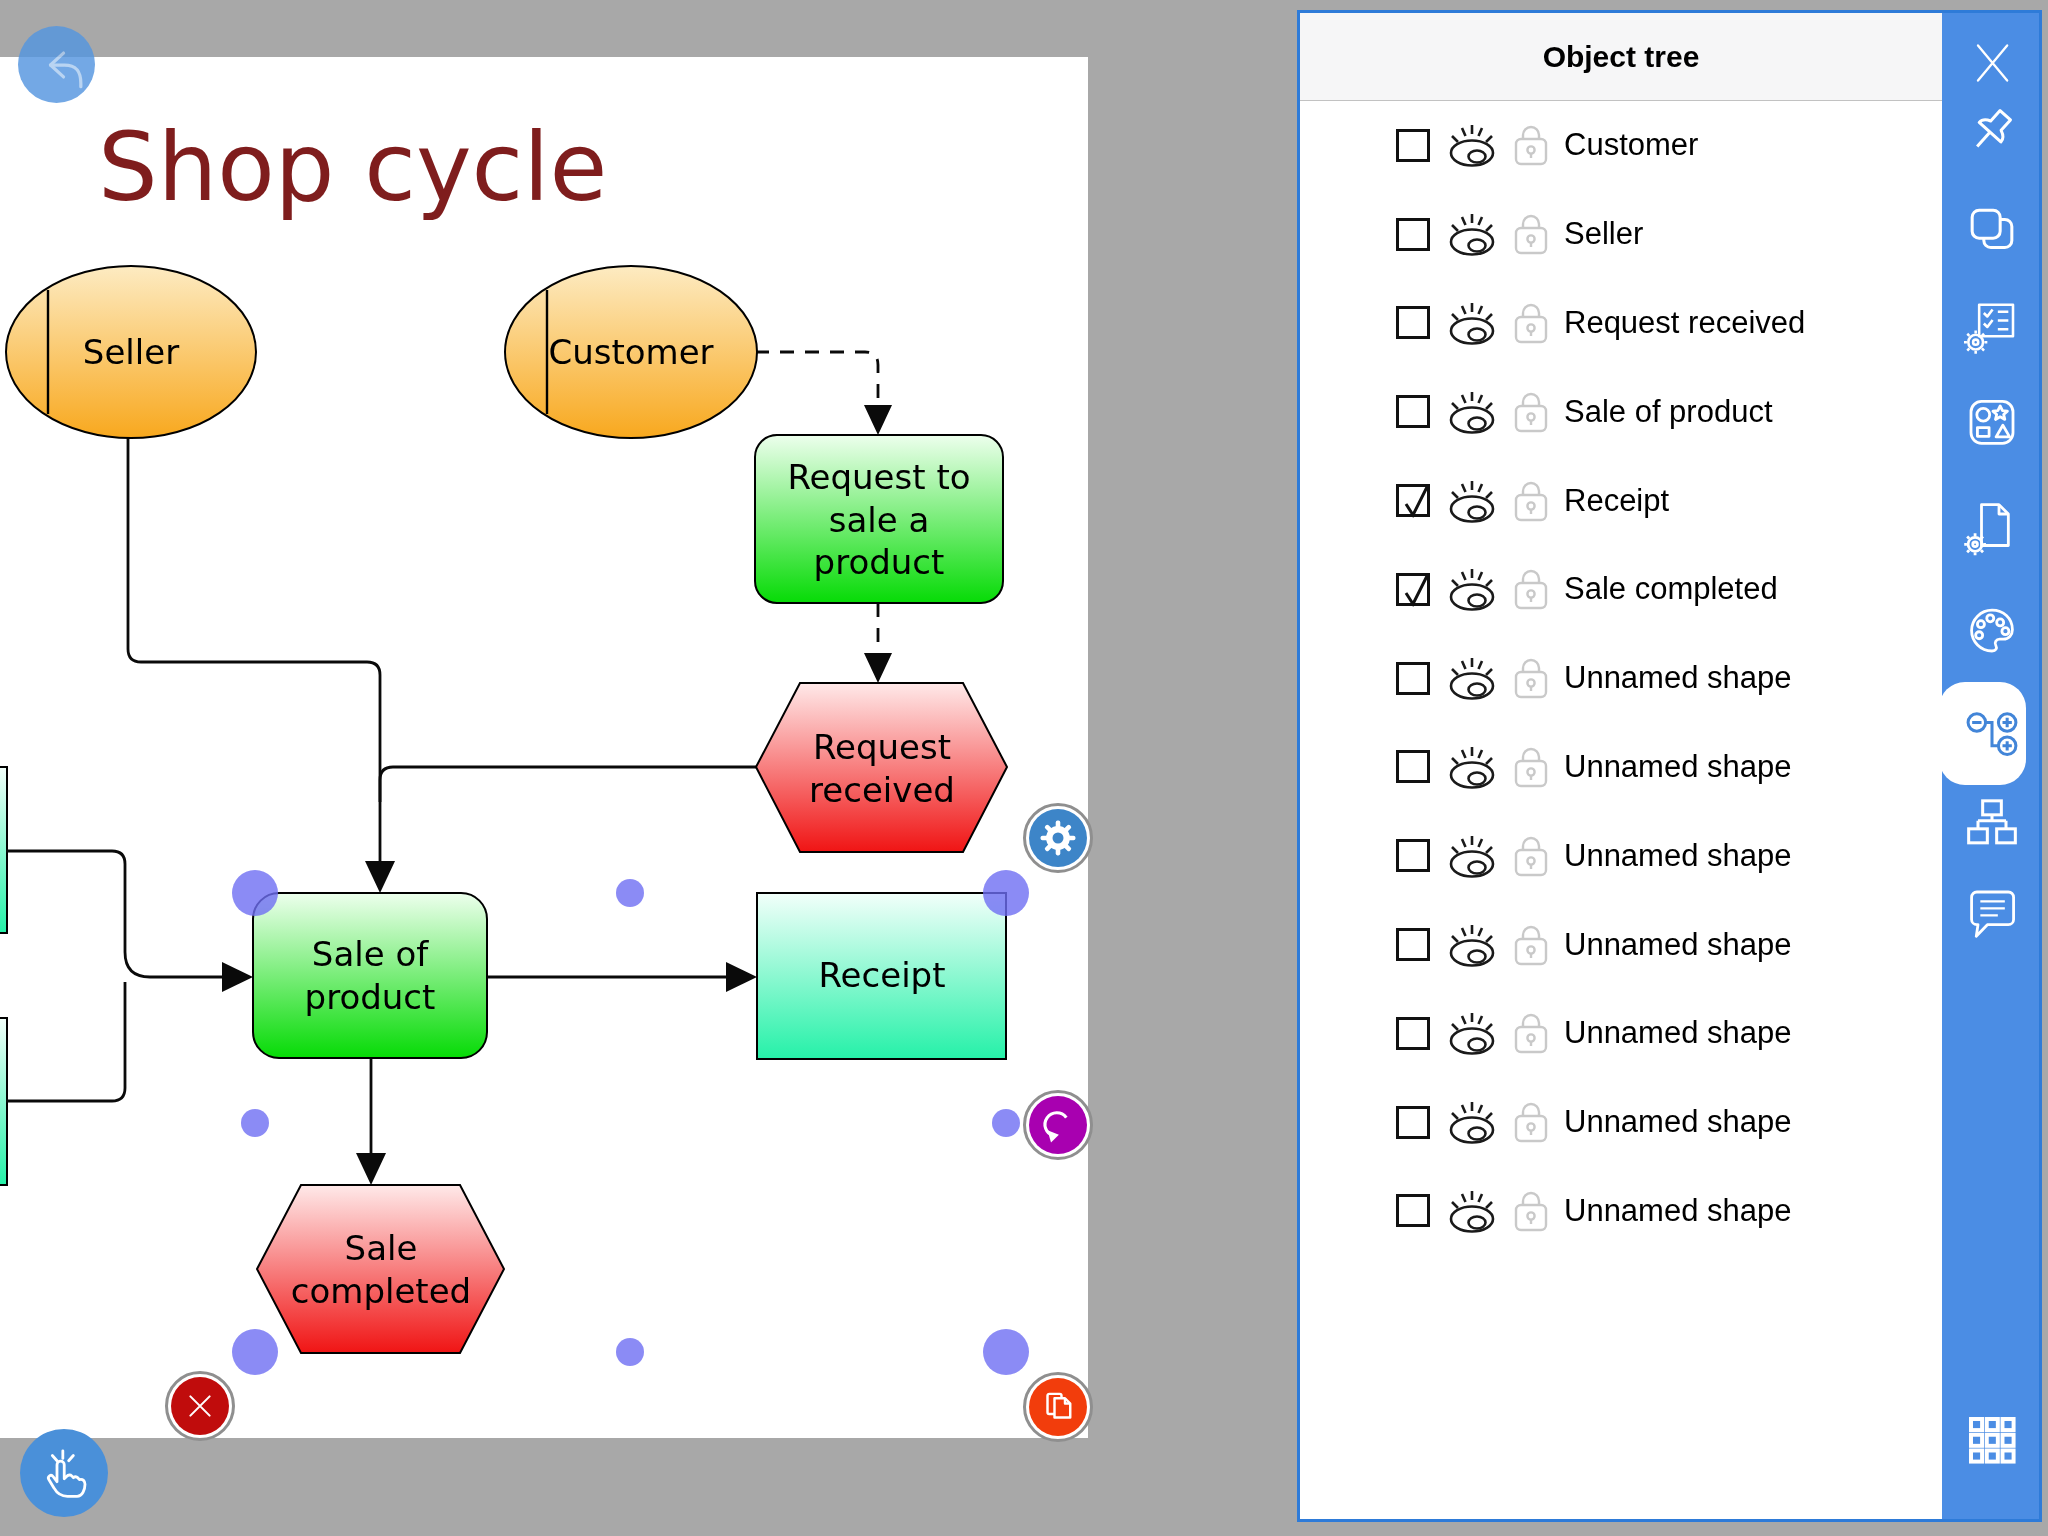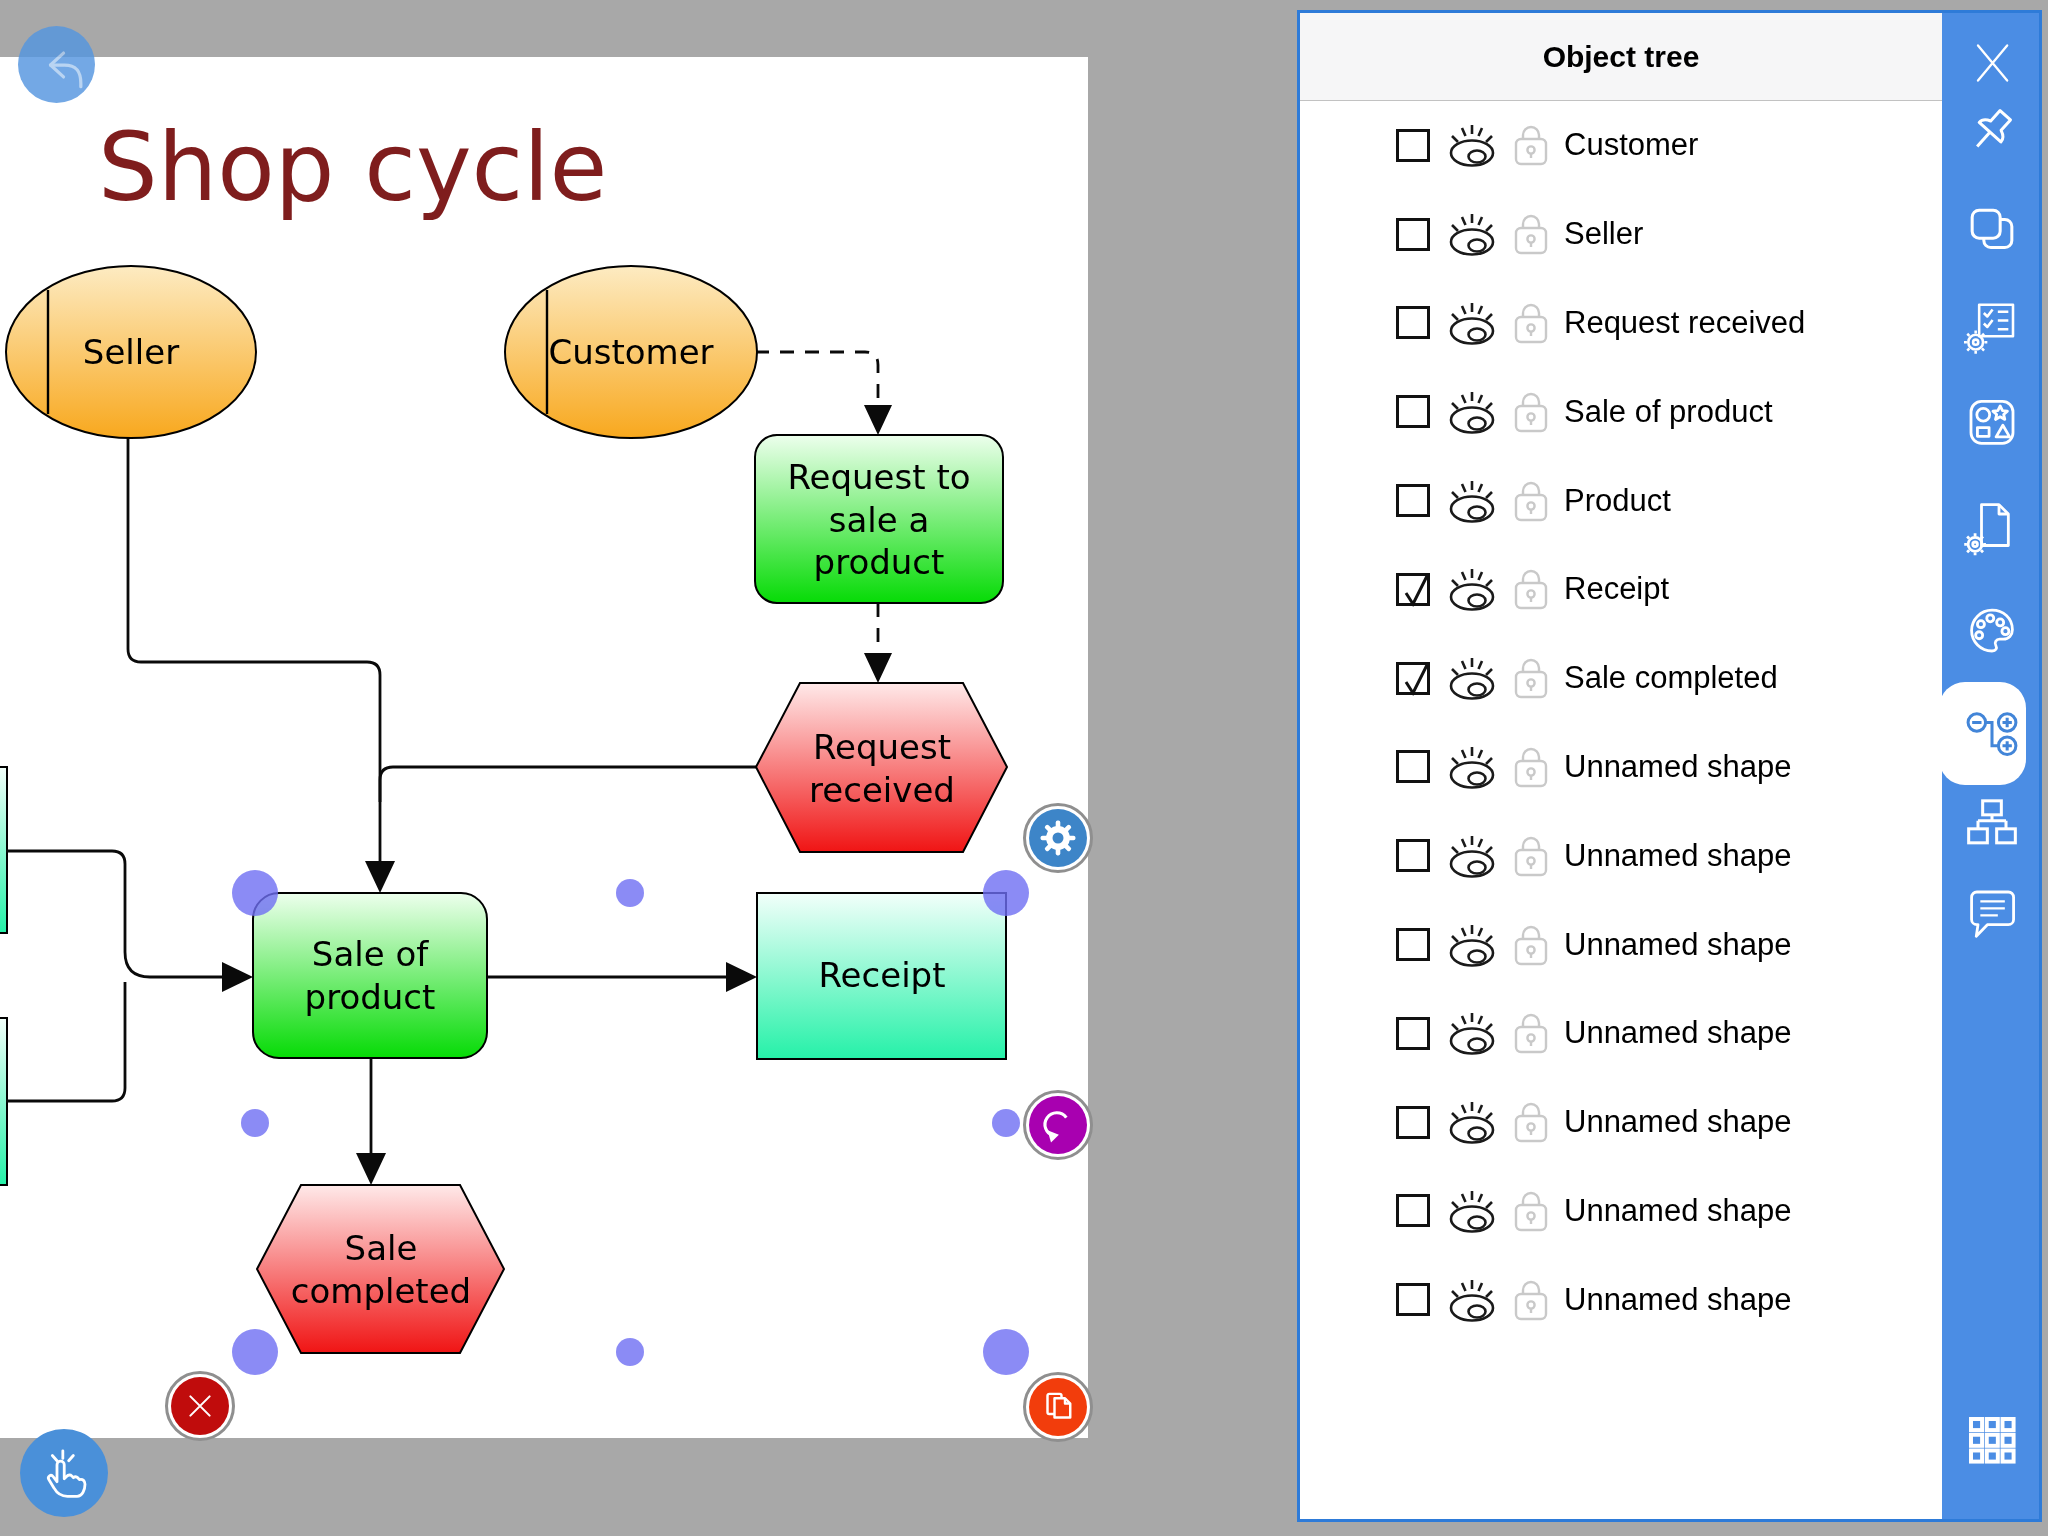--- a/index.html
+++ b/index.html
@@ -266,41 +266,20 @@
       <svg class="lock" width="36" height="44" viewBox="0 0 36 44">
         <g stroke="#c9c9c9" stroke-width="2.4" fill="none">
           <rect x="3" y="16" width="30" height="25" rx="5"></rect>
           <path d="M10 16 V12 a8 8 0 0 1 16 0 V16"></path>
           <circle cx="18" cy="27" r="3.6"></circle>
           <path d="M18 30 v5"></path>
         </g>
       </svg>
       <span class="lbl">Sale of product</span>
     </div>
-          <div class="row">
-      <span class="cbx">
-        
-      </span>
-      <svg class="eye" width="54" height="46" viewBox="0 0 54 46">
-        <g stroke="#1a1a1a" stroke-width="2.6" fill="none">
-          <ellipse cx="27" cy="31" rx="21" ry="12.5"></ellipse>
-          <ellipse cx="32" cy="34.5" rx="8.5" ry="6"></ellipse>
-          <path d="M7 14 l6 6 M17 6 l3.5 8 M27 3 v9 M37 6 l-3.5 8 M47 14 l-6 6"></path>
-        </g>
-      </svg>
-      <svg class="lock" width="36" height="44" viewBox="0 0 36 44">
-        <g stroke="#c9c9c9" stroke-width="2.4" fill="none">
-          <rect x="3" y="16" width="30" height="25" rx="5"></rect>
-          <path d="M10 16 V12 a8 8 0 0 1 16 0 V16"></path>
-          <circle cx="18" cy="27" r="3.6"></circle>
-          <path d="M18 30 v5"></path>
-        </g>
-      </svg>
-      <span class="lbl">Product</span>
-    </div>
           <div class="row checked">
       <span class="cbx">
         <svg width="38" height="48" viewBox="0 0 38 48">
           <path d="M9 29 L16 40 L31 10" stroke="#111" stroke-width="3" fill="none"></path>
         </svg>
       </span>
       <svg class="eye" width="54" height="46" viewBox="0 0 54 46">
         <g stroke="#1a1a1a" stroke-width="2.6" fill="none">
           <ellipse cx="27" cy="31" rx="21" ry="12.5"></ellipse>
           <ellipse cx="32" cy="34.5" rx="8.5" ry="6"></ellipse>

